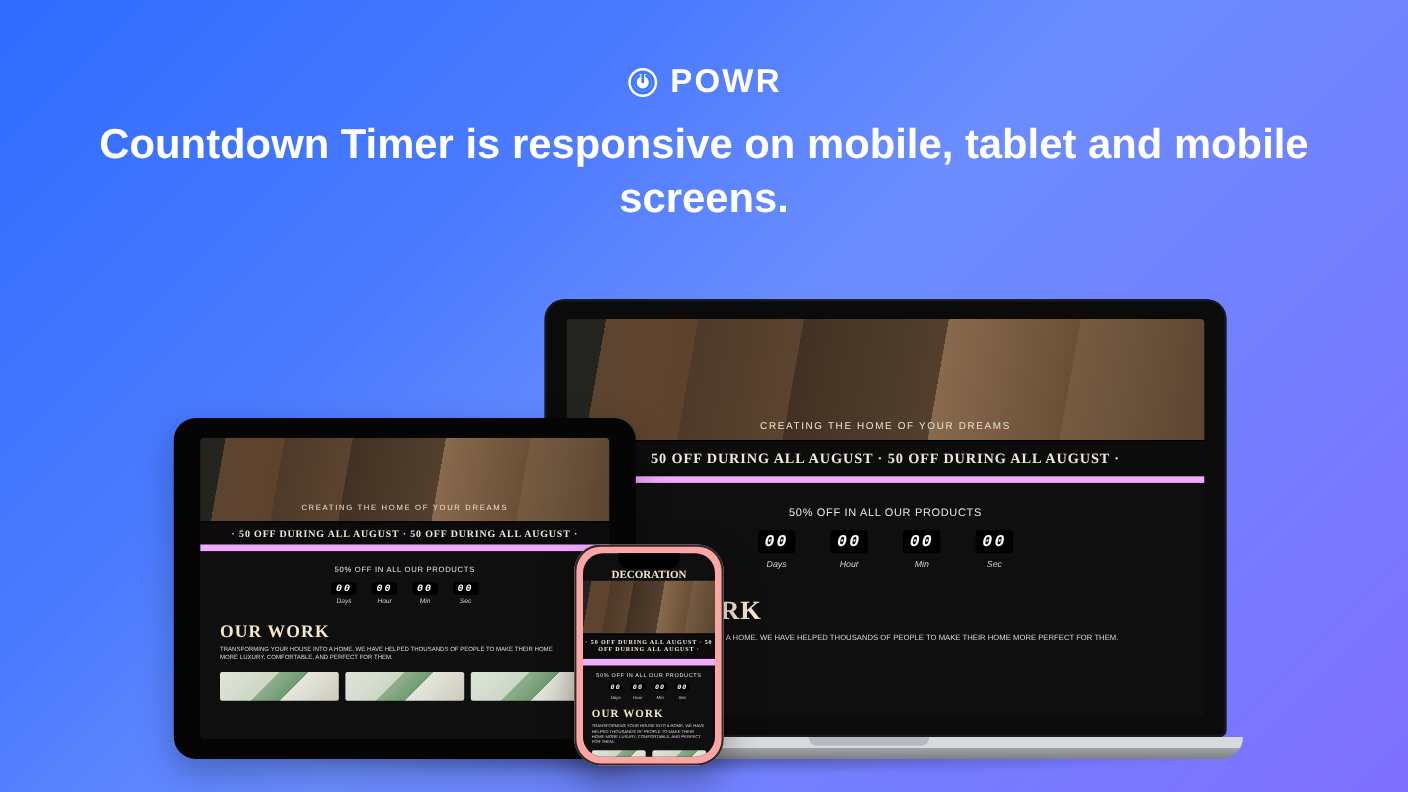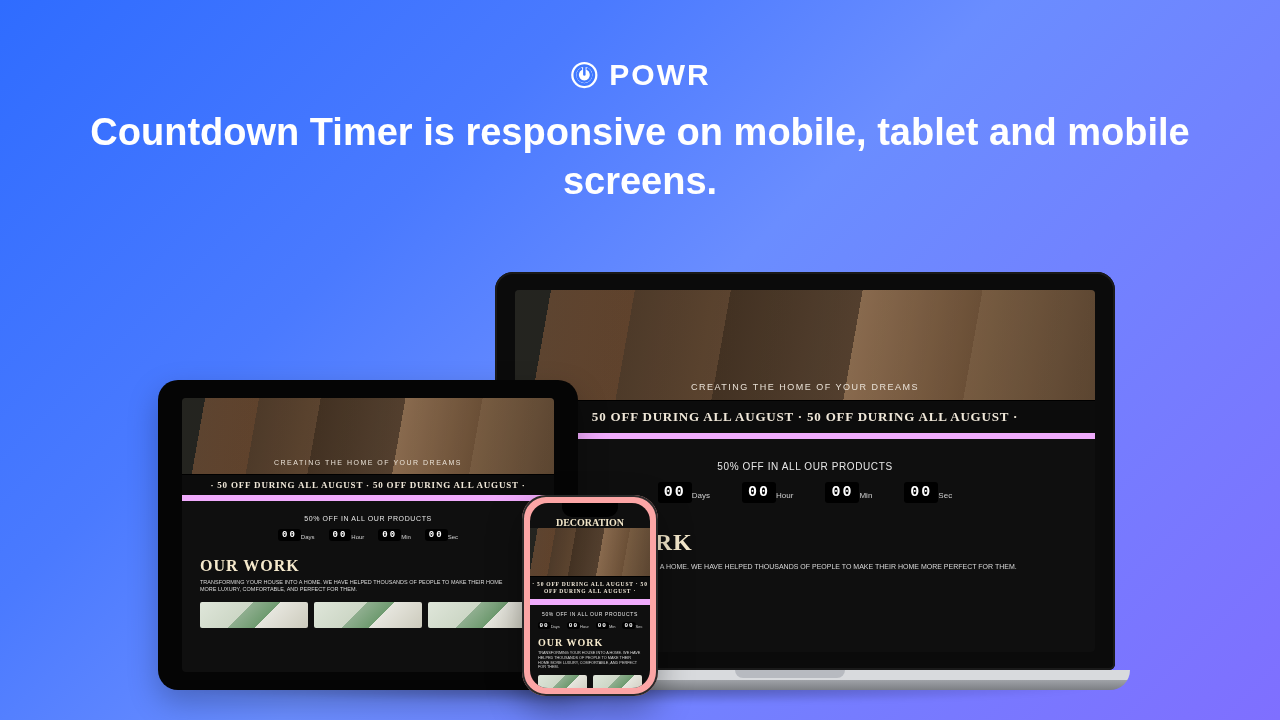--- a/index.html
+++ b/index.html
@@ -177,21 +177,21 @@
     text-align: center;
     color: #e6e6e6;
     letter-spacing: .6px;
   }
   .timer {
     display: flex;
     justify-content: center;
     gap: 18px;
     text-align: center;
   }
-  .timer .unit { display: flex; flex-direction: row; align-items: center; }
+  .timer .unit { display: flex; flex-direction: column; align-items: center; font-style: italic; }
   .timer .digits {
     font-family: "Courier New", monospace;
     font-weight: 700;
     letter-spacing: 2px;
     background: #000;
     padding: 1px 4px;
     border-radius: 3px;
   }
   .timer .lbl { font-size: 6px; margin-top: 3px; color: #cfcfcf; }
 

